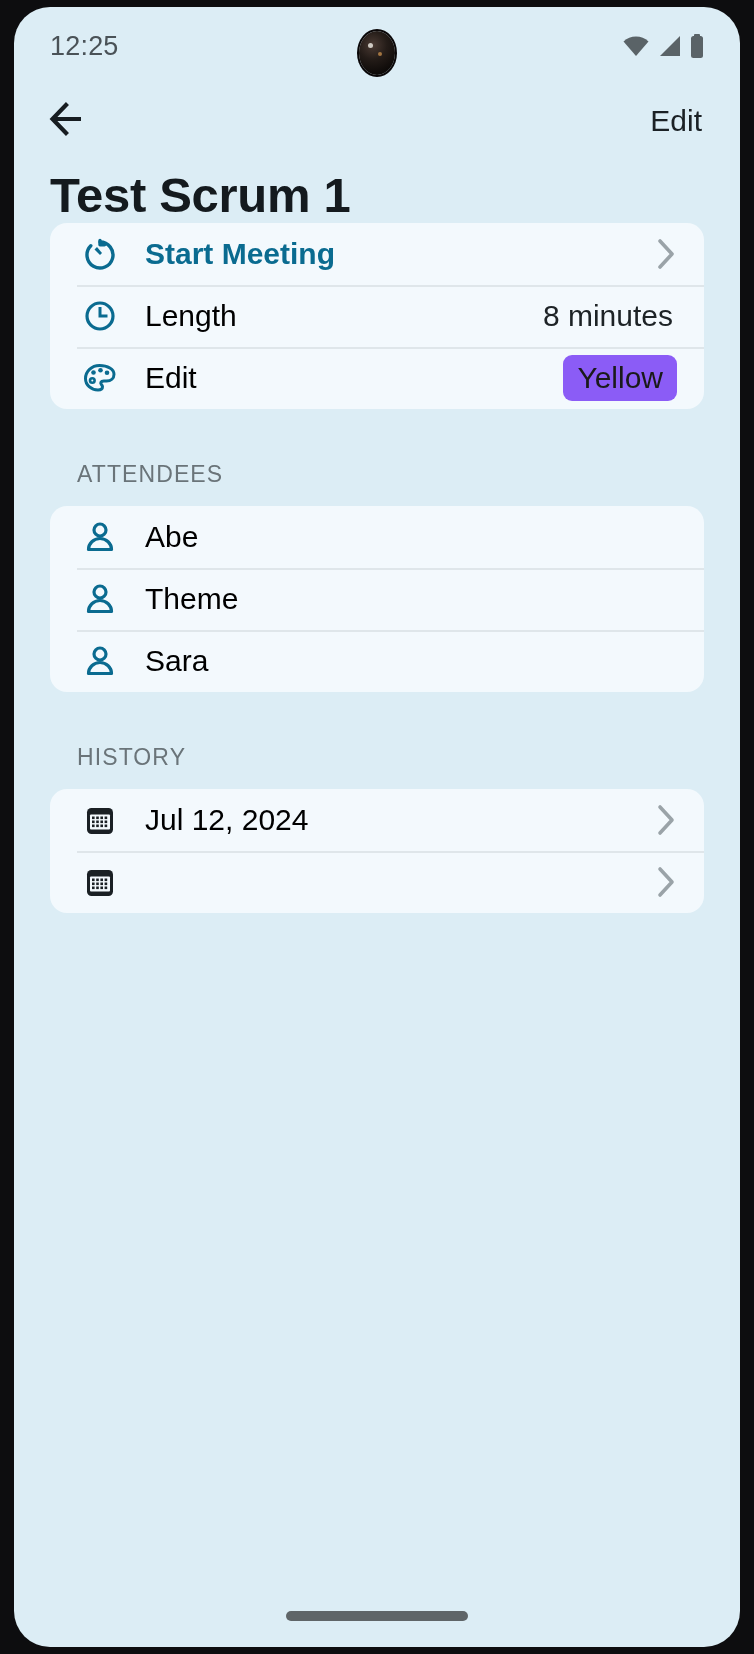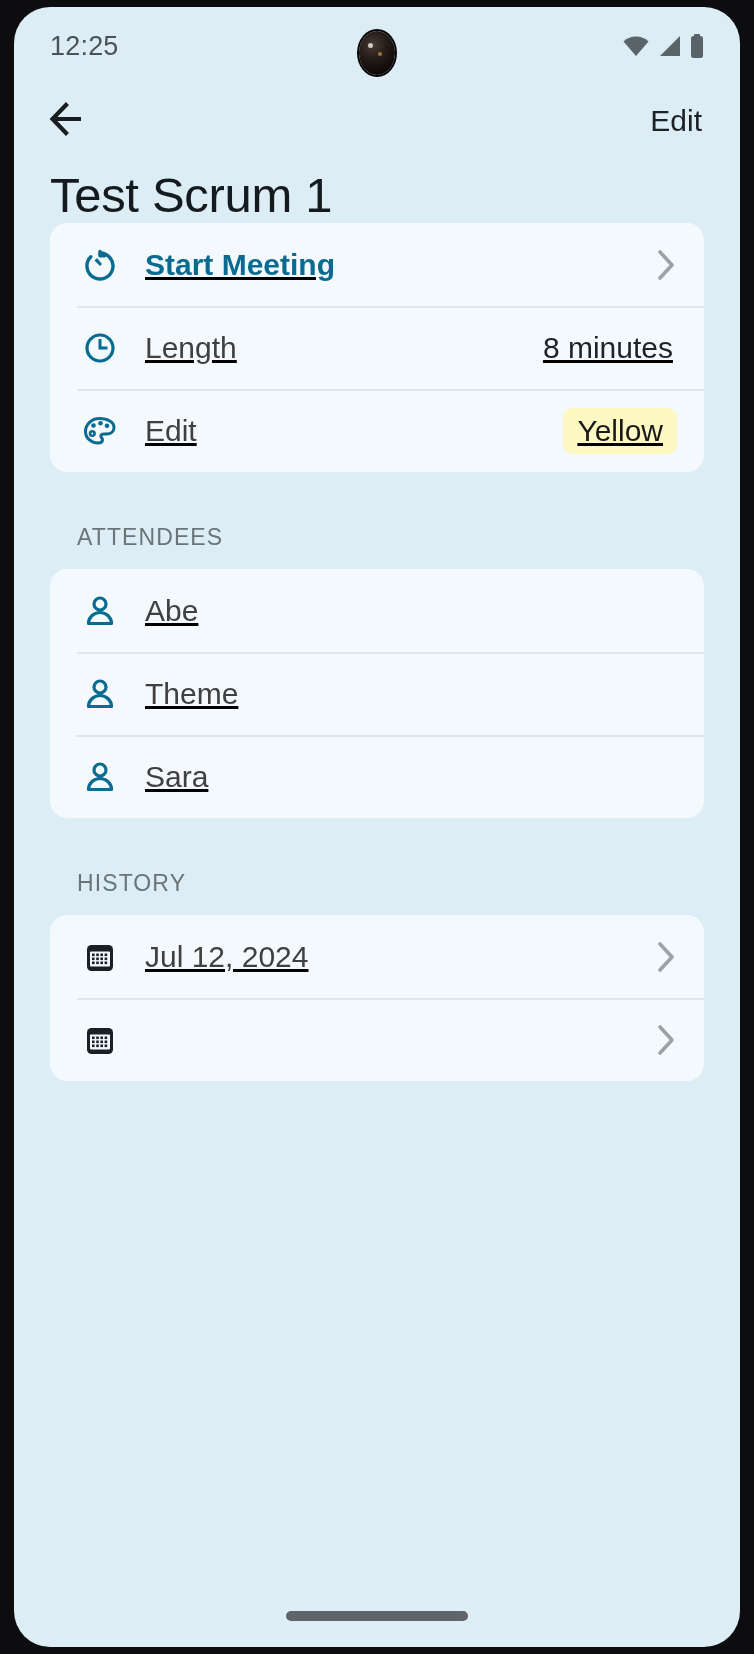--- a/index.html
+++ b/index.html
@@ -68,21 +68,21 @@
   .editbtn {
     font-size:30px;
     color:#1b2125;
     padding:6px 8px;
     cursor:pointer;
   }
 
   
   .page-title {
     font-size:49px;
-    font-weight:normal;
+    font-weight:bold;
     color:#141a1e;
     padding:10px 40px 0 36px;
     letter-spacing:-0.3px;
   }
 
   
   .content { padding:0 36px; }
 
   .section-label {
     font-size:23px;
@@ -96,59 +96,58 @@
 
   .card {
     background:#F3F9FD;
     border-radius:17px;
     overflow:hidden;
   }
 
   .row {
     display:flex;
     align-items:center;
-    height:83px;
+    height:62px;
     padding:0 27px;
     position:relative;
     cursor:default;
-    text-decoration:underline;
   }
   .row.tappable { cursor:pointer; }
   .row + .row::before {
     content:"";
     position:absolute;
     left:27px; right:0; top:0;
     height:2px;
     background:#dfe6ea;
   }
   .row-icon {
     width:46px; height:46px;
     display:flex; align-items:center; justify-content:center;
     flex:0 0 46px;
   }
   .row-icon svg { display:block; }
   .row-label {
     font-size:30px;
-    color:#404040;
+    color:#000000;
     margin-left:22px;
     white-space:nowrap;
   }
   .row-label.accent {
     color:#0a6b90;
     font-weight:bold;
   }
   .row-fill { flex:1; }
   .row-value {
     font-size:30px;
     color:#1d2326;
     margin-right:4px;
     white-space:nowrap;
   }
   .badge {
-    background:#fef9c3;
+    background:#8b5cf6;
     color:#1a1a1a;
     font-size:30px;
     padding:6px 14px;
     border-radius:9px;
     white-space:nowrap;
   }
   .chev {
     margin-left:14px;
     display:flex; align-items:center;
   }

